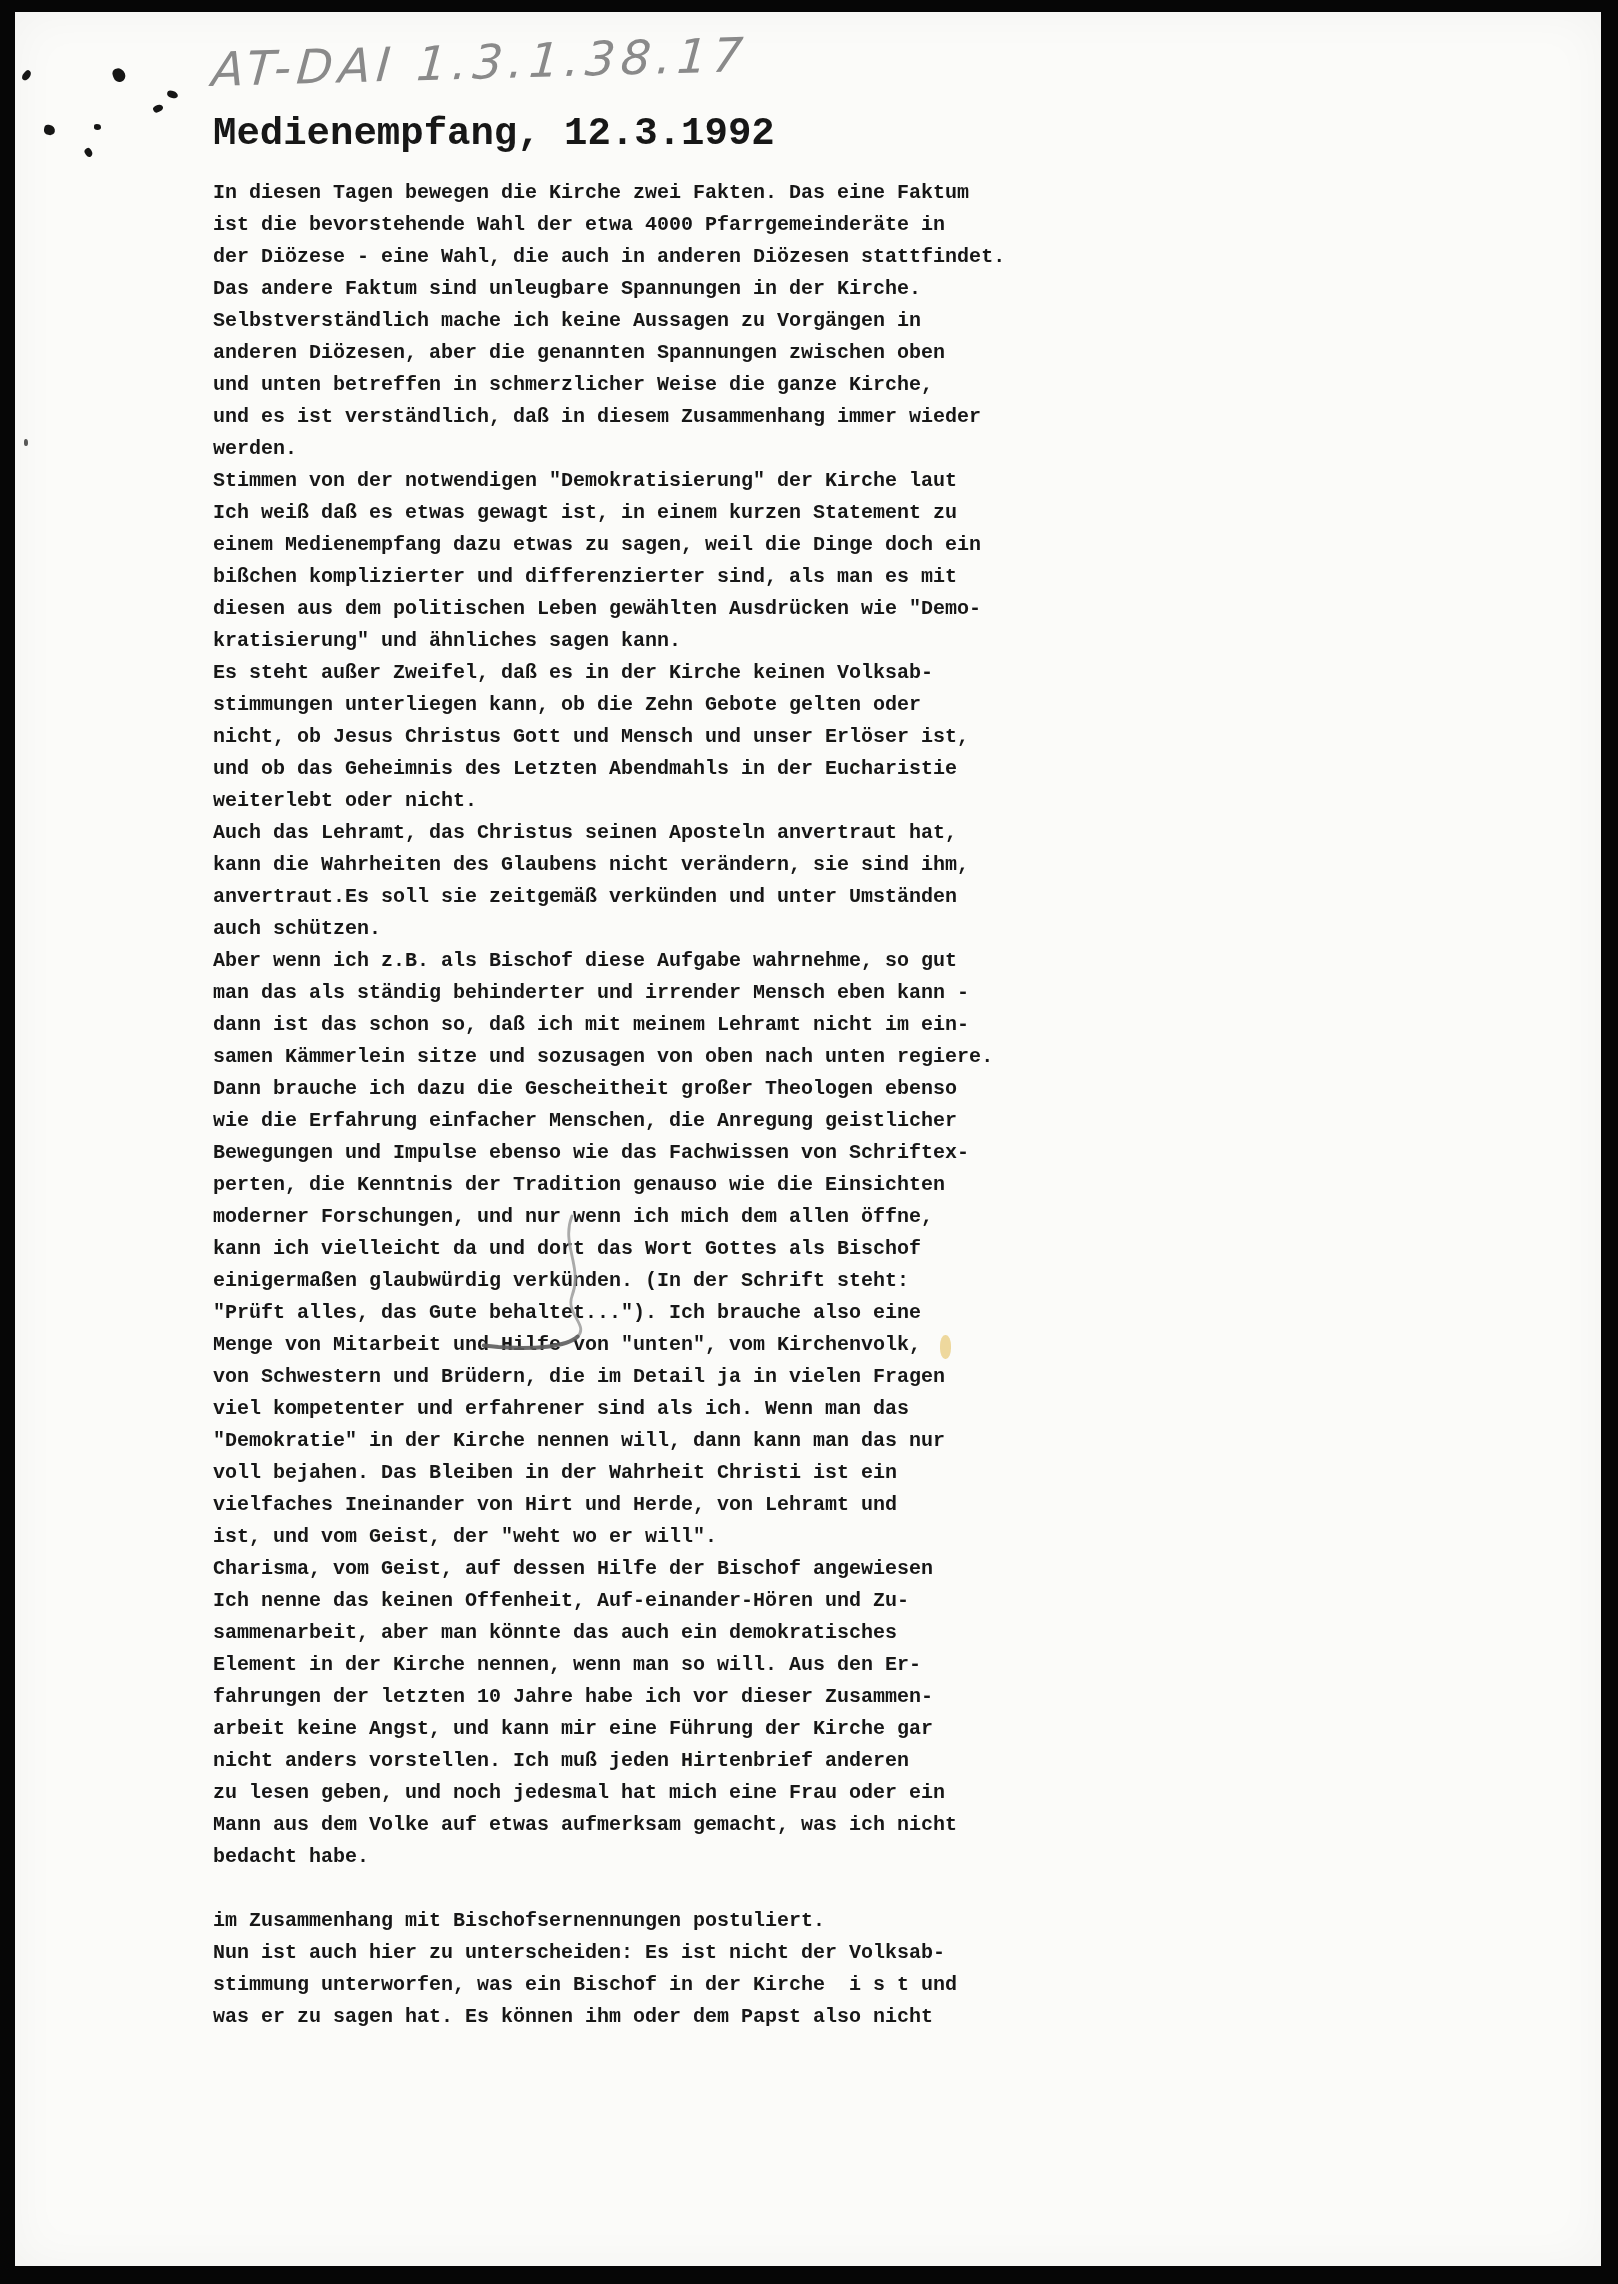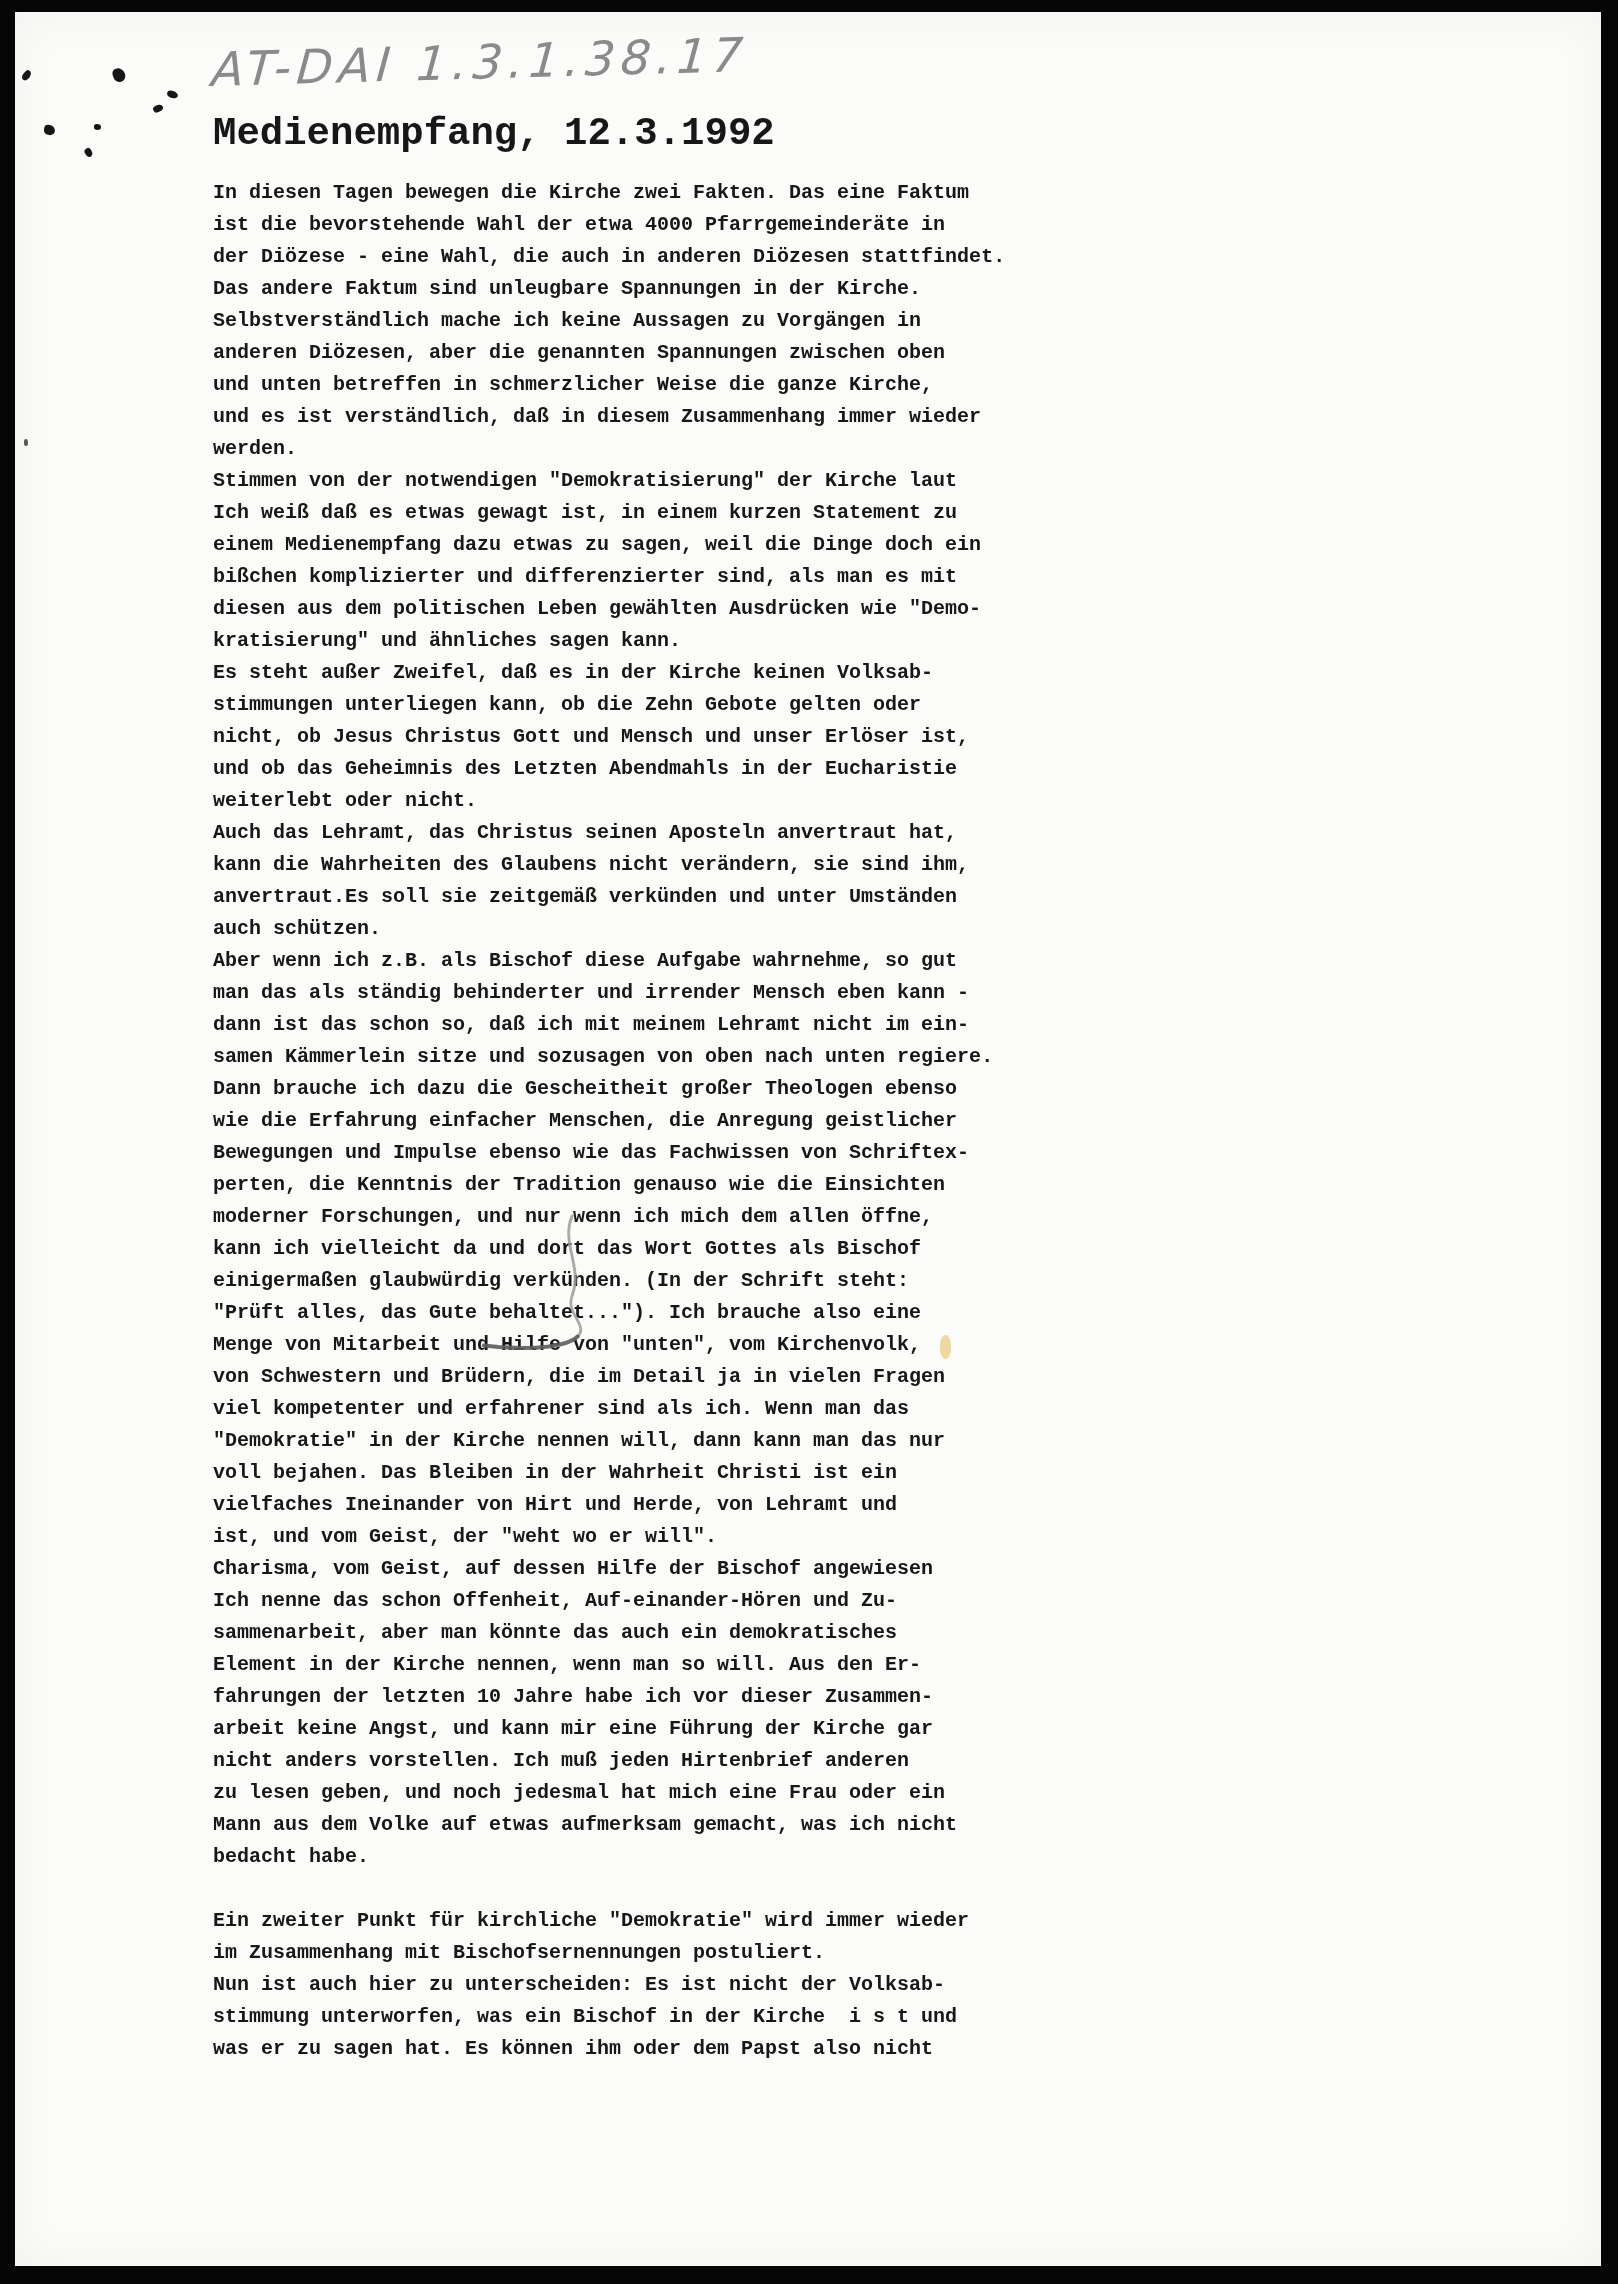--- a/index.html
+++ b/index.html
@@ -127,31 +127,30 @@
       <div class="tline">einigermaßen glaubwürdig verkünden. (In der Schrift steht:</div>
       <div class="tline">"Prüft alles, das Gute behaltet..."). Ich brauche also eine</div>
       <div class="tline">Menge von Mitarbeit und Hilfe von "unten", vom Kirchenvolk,</div>
       <div class="tline">von Schwestern und Brüdern, die im Detail ja in vielen Fragen</div>
       <div class="tline">viel kompetenter und erfahrener sind als ich. Wenn man das</div>
       <div class="tline">"Demokratie" in der Kirche nennen will, dann kann man das nur</div>
       <div class="tline">voll bejahen. Das Bleiben in der Wahrheit Christi ist ein</div>
       <div class="tline">vielfaches Ineinander von Hirt und Herde, von Lehramt und</div>
       <div class="tline">ist, und vom Geist, der "weht wo er will".</div>
       <div class="tline">Charisma, vom Geist, auf dessen Hilfe der Bischof angewiesen</div>
-      <div class="tline">Ich nenne das schon Offenheit, Auf-einander-Hören und Zu-</div>
+      <div class="tline">Ich nenne das keinen Offenheit, Auf-einander-Hören und Zu-</div>
       <div class="tline">sammenarbeit, aber man könnte das auch ein demokratisches</div>
       <div class="tline">Element in der Kirche nennen, wenn man so will. Aus den Er-</div>
       <div class="tline">fahrungen der letzten 10 Jahre habe ich vor dieser Zusammen-</div>
       <div class="tline">arbeit keine Angst, und kann mir eine Führung der Kirche gar</div>
       <div class="tline">nicht anders vorstellen. Ich muß jeden Hirtenbrief anderen</div>
       <div class="tline">zu lesen geben, und noch jedesmal hat mich eine Frau oder ein</div>
       <div class="tline">Mann aus dem Volke auf etwas aufmerksam gemacht, was ich nicht</div>
       <div class="tline">bedacht habe.</div>
       <div class="tline">&nbsp;</div>
-      <div class="tline">Ein zweiter Punkt für kirchliche "Demokratie" wird immer wieder</div>
       <div class="tline">im Zusammenhang mit Bischofsernennungen postuliert.</div>
       <div class="tline">Nun ist auch hier zu unterscheiden: Es ist nicht der Volksab-</div>
       <div class="tline">stimmung unterworfen, was ein Bischof in der Kirche  i s t und</div>
       <div class="tline">was er zu sagen hat. Es können ihm oder dem Papst also nicht</div>
     </div>
 
   <svg class="pen-overlay" width="1618" height="2284" viewBox="0 0 2000 2823">
     <path d="M 707 1503
              C 693 1538, 721 1566, 707 1602
              C 699 1624, 728 1638, 714 1652" fill="none" stroke="#9b9b9b" stroke-width="3.5" stroke-linecap="round" opacity="0.85"></path>

